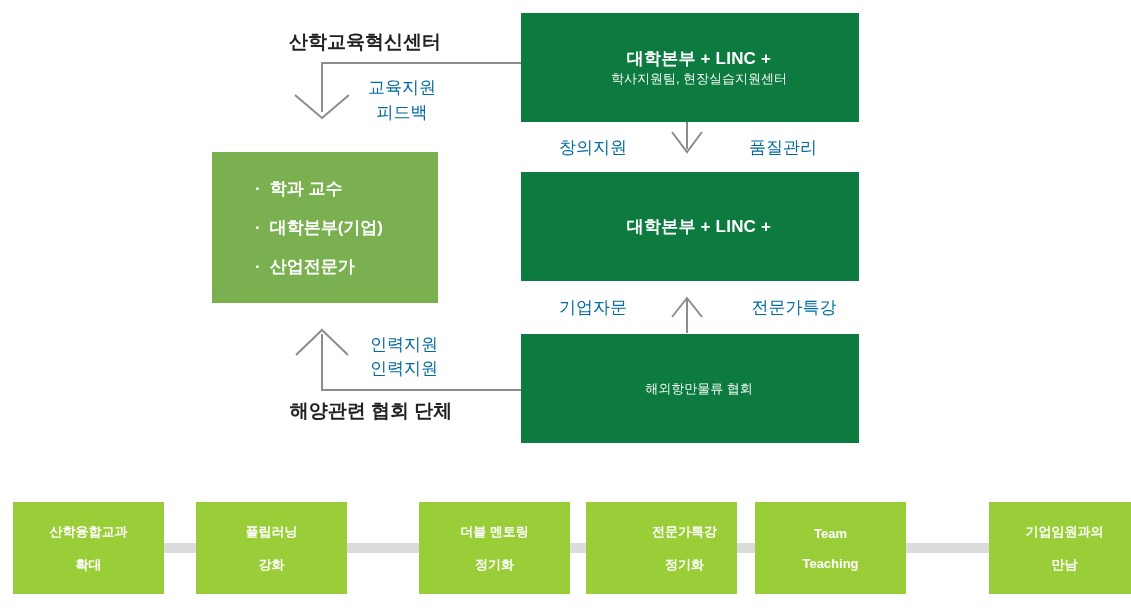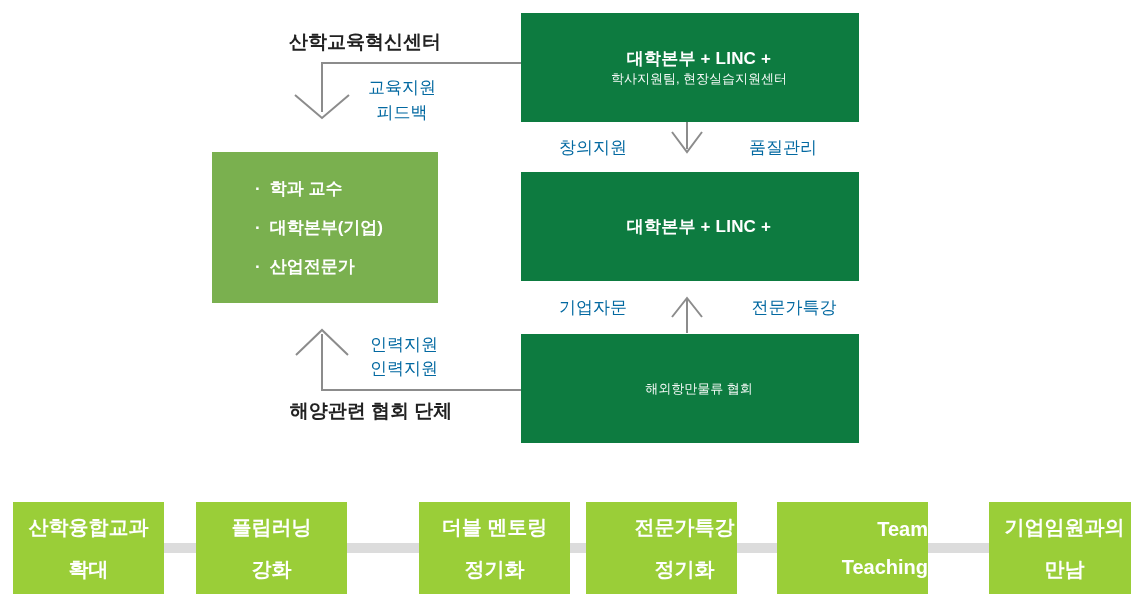--- a/index.html
+++ b/index.html
@@ -43,21 +43,21 @@
   .connector-line {
     position: absolute; left: 14px; top: 543px; width: 1104px; height: 10px;
     background: #dcdcdc; z-index: 1;
   }
   .strategy-box {
     position: absolute; top: 502px; width: 151px; height: 92px;
     background: #9ace38; color: #ffffff; z-index: 2;
     display: flex; flex-direction: column; align-items: center; justify-content: center;
     gap: 15px; text-align: center;
   }
-  .strategy-box .s-line { font-size: 20px; font-weight: 700; }
+  .strategy-box .s-line { font-size: 13px; font-weight: 700; }
 </style>
 </head>
 <body>
 
 <div class="canvas">
 
   <svg class="overlay-svg" viewBox="0 0 1131 611">
 
     <polyline points="521,63 322,63 322,112" fill="none" stroke="#8c8c8c" stroke-width="2"></polyline>
     <polyline points="295,95 322,118 349,95" fill="none" stroke="#8c8c8c" stroke-width="2"></polyline>
@@ -131,21 +131,21 @@
     <div class="s-line">강화</div>
   </div>
   <div class="strategy-box" style="left:395px;margin-left:24px;">
     <div class="s-line">더블 멘토링</div>
     <div class="s-line">정기화</div>
   </div>
   <div class="strategy-box" style="left:586px;padding-left:46px;">
     <div class="s-line">전문가특강</div>
     <div class="s-line">정기화</div>
   </div>
-  <div class="strategy-box" style="left:777px;align-items:flex-end;">
+  <div class="strategy-box" style="left:755px;">
     <div class="s-line">Team</div>
     <div class="s-line">Teaching</div>
   </div>
   <div class="strategy-box" style="left:989px;text-align:right;">
     <div class="s-line">기업임원과의</div>
     <div class="s-line">만남</div>
   </div>
 
 </div>
 

